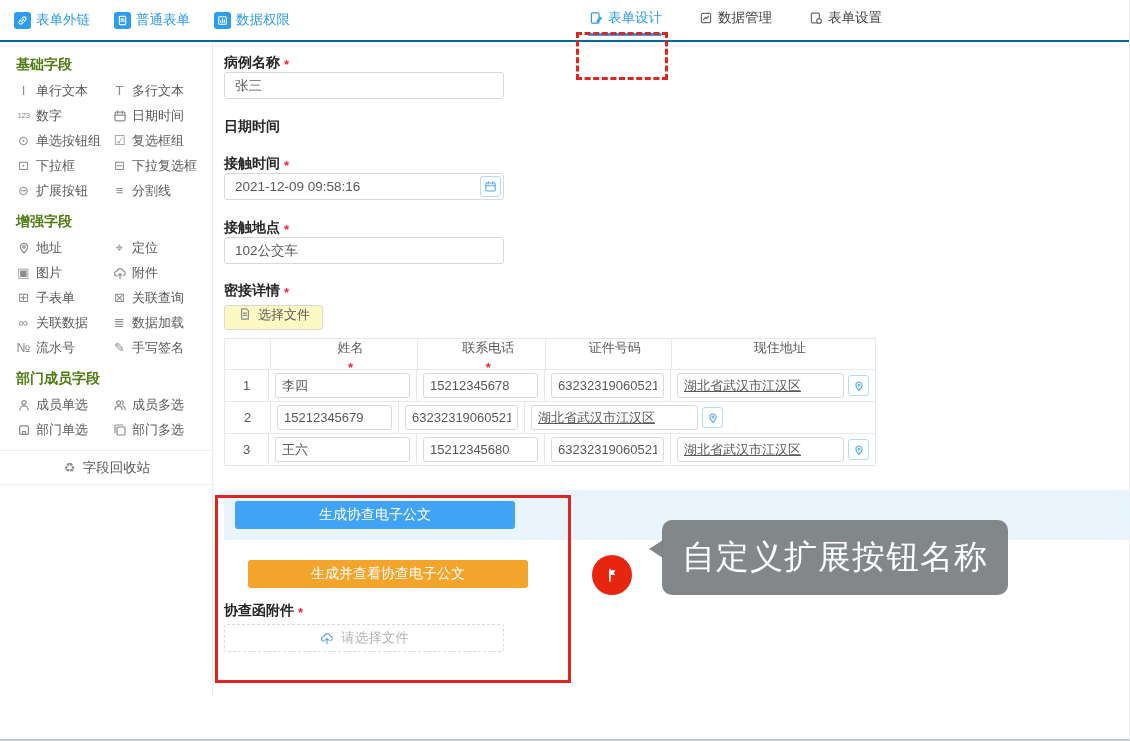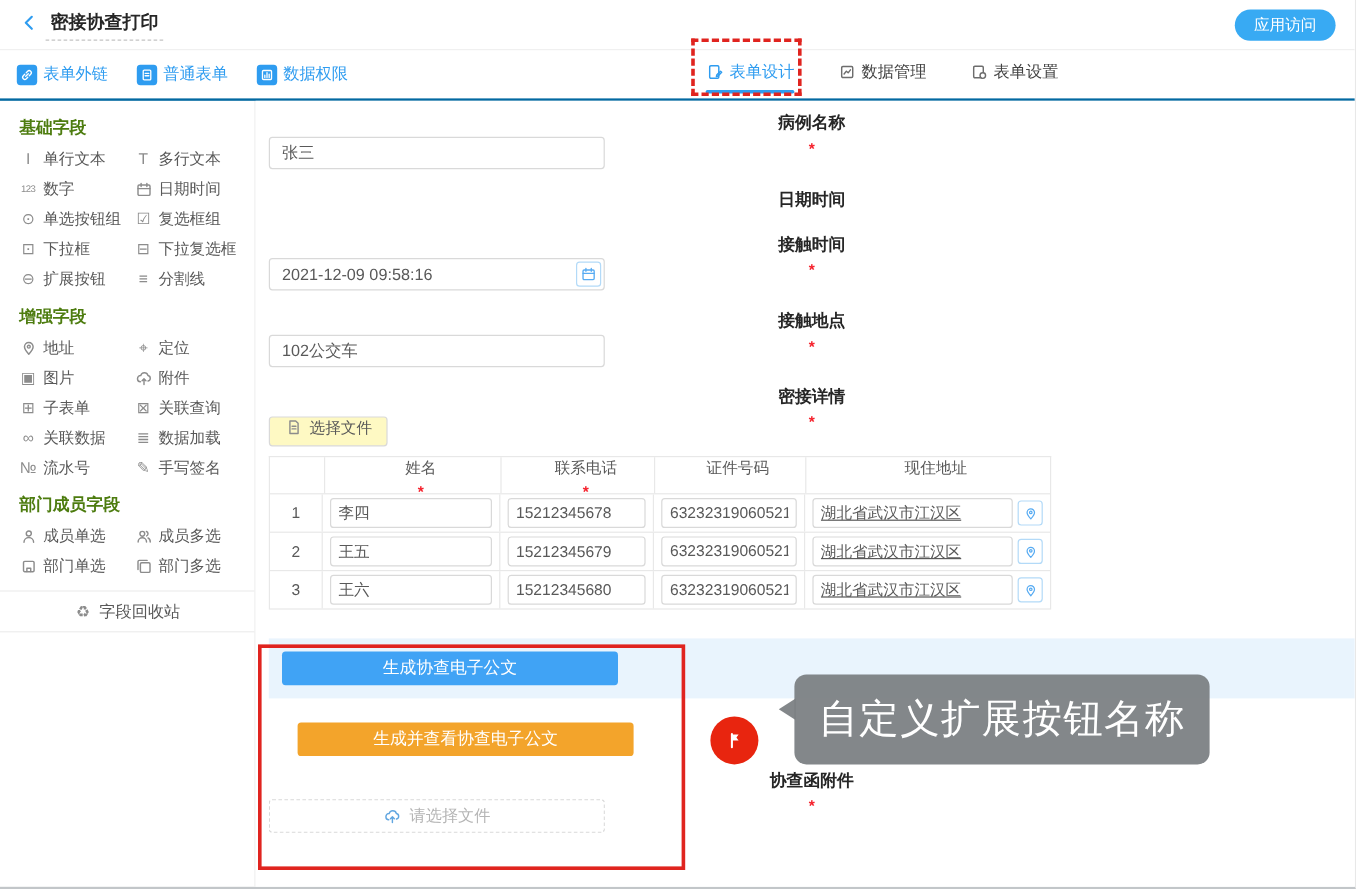--- a/index.html
+++ b/index.html
@@ -37,21 +37,21 @@
   .palette { display:grid; grid-template-columns:96px 96px; }
   .pitem { display:flex; align-items:center; gap:5px; height:25px; font-size:13px; color:#595959; cursor:grab; white-space:nowrap; }
   .icn { display:inline-flex; width:15px; height:15px; align-items:center; justify-content:center; font-size:13px; color:#8c8c8c; flex:none; }
   .icn svg { width:14px; height:14px; display:block; }
   .icn-sm { font-size:8px; letter-spacing:-0.5px; }
   .recycle { margin:8px 0 0 -16px; height:35px; border-top:1px solid #ededed; border-bottom:1px solid #ededed;
              display:flex; align-items:center; justify-content:center; gap:6px; font-size:13.5px; color:#595959; cursor:pointer; }
 
   
   .canvas { position:relative; flex:1; padding:10px 0 0 11px; background:#fff; }
-  .flabel { display:flex; align-items:center; gap:4px; height:20px; font-size:14px; font-weight:600; color:#262626;flex-direction:column; }
+  .flabel { display:flex; align-items:flex-end; gap:4px; height:20px; font-size:14px; font-weight:600; color:#262626; }
   .req { color:#f5222d; font-weight:bold; font-size:13px; }
   .fwrap { position:relative; width:280px; }
   .finput { width:280px; height:27px; border:1px solid #d9d9d9; border-radius:3px; padding:0 28px 0 10px; font-size:13.5px; color:#595959; background:#fff; font-family:inherit; }
   .finput.noicon { padding-right:10px; }
   .icbox { position:absolute; right:3px; top:3px; width:21px; height:21px; border:1px solid #b3daf8; border-radius:3px; background:#fff;
            display:flex; align-items:center; justify-content:center; color:#57abf2; cursor:pointer; }
   .icbox svg { width:13px; height:13px; }
   .gap17 { margin-top:17px; } .gap16 { margin-top:16px; } .gap12 { margin-top:12px; }
   .pick-btn { margin-top:5px; height:25px; padding:0 12px; border:1px solid #d9d9d9; border-radius:3px; background:#fef9c3;
               display:inline-flex; gap:6px; font-size:13px; color:#595959; cursor:pointer; font-family:inherit; }
@@ -89,30 +89,20 @@
   .marker svg { width:20px; height:20px; }
   .tooltip { position:absolute; left:449px; top:478px; width:346px; height:75px; background:rgba(122,126,129,0.93); border-radius:10px; z-index:10;
              display:flex; align-items:center; justify-content:center; color:#fff; font-size:33px; letter-spacing:1px; white-space:nowrap; }
   .tooltip::before { content:""; position:absolute; left:-13px; top:20px; border:9px solid transparent; border-right:14px solid rgba(122,126,129,0.93); border-left:none; }
 </style>
 </head>
 <body>
 
 <div class="app">
 
-  <header class="topbar">
-    <span class="back"><span class="icn" style="color:#2e9cf0">
-          <svg viewBox="0 0 14 14" fill="none" stroke="currentColor" stroke-width="1.2" stroke-linecap="round" stroke-linejoin="round">
-            <path d="M9.5 2 4.5 7l5 5" stroke-width="1.8"></path>
-          </svg>
-        </span></span>
-    <span class="title">密接协查打印</span>
-    <span class="spacer"></span>
-    <button class="pill">应用访问</button>
-  </header>
 
   <div class="toolbar">
     <div class="links">
 
         <span class="tlink">
           <span class="chip">
             <svg viewBox="0 0 14 14" fill="none" stroke="currentColor" stroke-width="1.2" stroke-linecap="round" stroke-linejoin="round">
               <path d="M5.6 8.4l2.8-2.8M4.6 6.2L3.1 7.7a2.2 2.2 0 0 0 3.2 3.2l1.5-1.5M9.4 7.8l1.5-1.5a2.2 2.2 0 0 0-3.2-3.2L6.2 4.6" stroke-width="1.4"></path>
             </svg>
           </span>
@@ -434,23 +424,20 @@
                   <svg viewBox="0 0 14 14" fill="none" stroke="currentColor" stroke-width="1.2" stroke-linecap="round" stroke-linejoin="round">
                     <path d="M7 12.2C9.3 9.7 10.6 7.7 10.6 6A3.6 3.6 0 0 0 3.4 6c0 1.7 1.3 3.7 3.6 6.2z"></path>
                     <circle cx="7" cy="5.9" r="1.2"></circle>
                   </svg>
                 </span>
               </div>
             </div>
 
             <div class="trow">
               <div class="tc tc-idx">2</div>
-              <div class="tc tc-name">
-                <input class="cinput" readonly="" value="王五" style="">
-              </div>
               <div class="tc tc-phone">
                 <input class="cinput" readonly="" value="15212345679" style="">
               </div>
               <div class="tc tc-id">
                 <input class="cinput" readonly="" value="63232319060521..." style="">
               </div>
               <div class="tc tc-addr">
                 <input class="cinput" readonly="" value="湖北省武汉市江汉区" style="">
                 <span class="pinbox">
                   <svg viewBox="0 0 14 14" fill="none" stroke="currentColor" stroke-width="1.2" stroke-linecap="round" stroke-linejoin="round">

